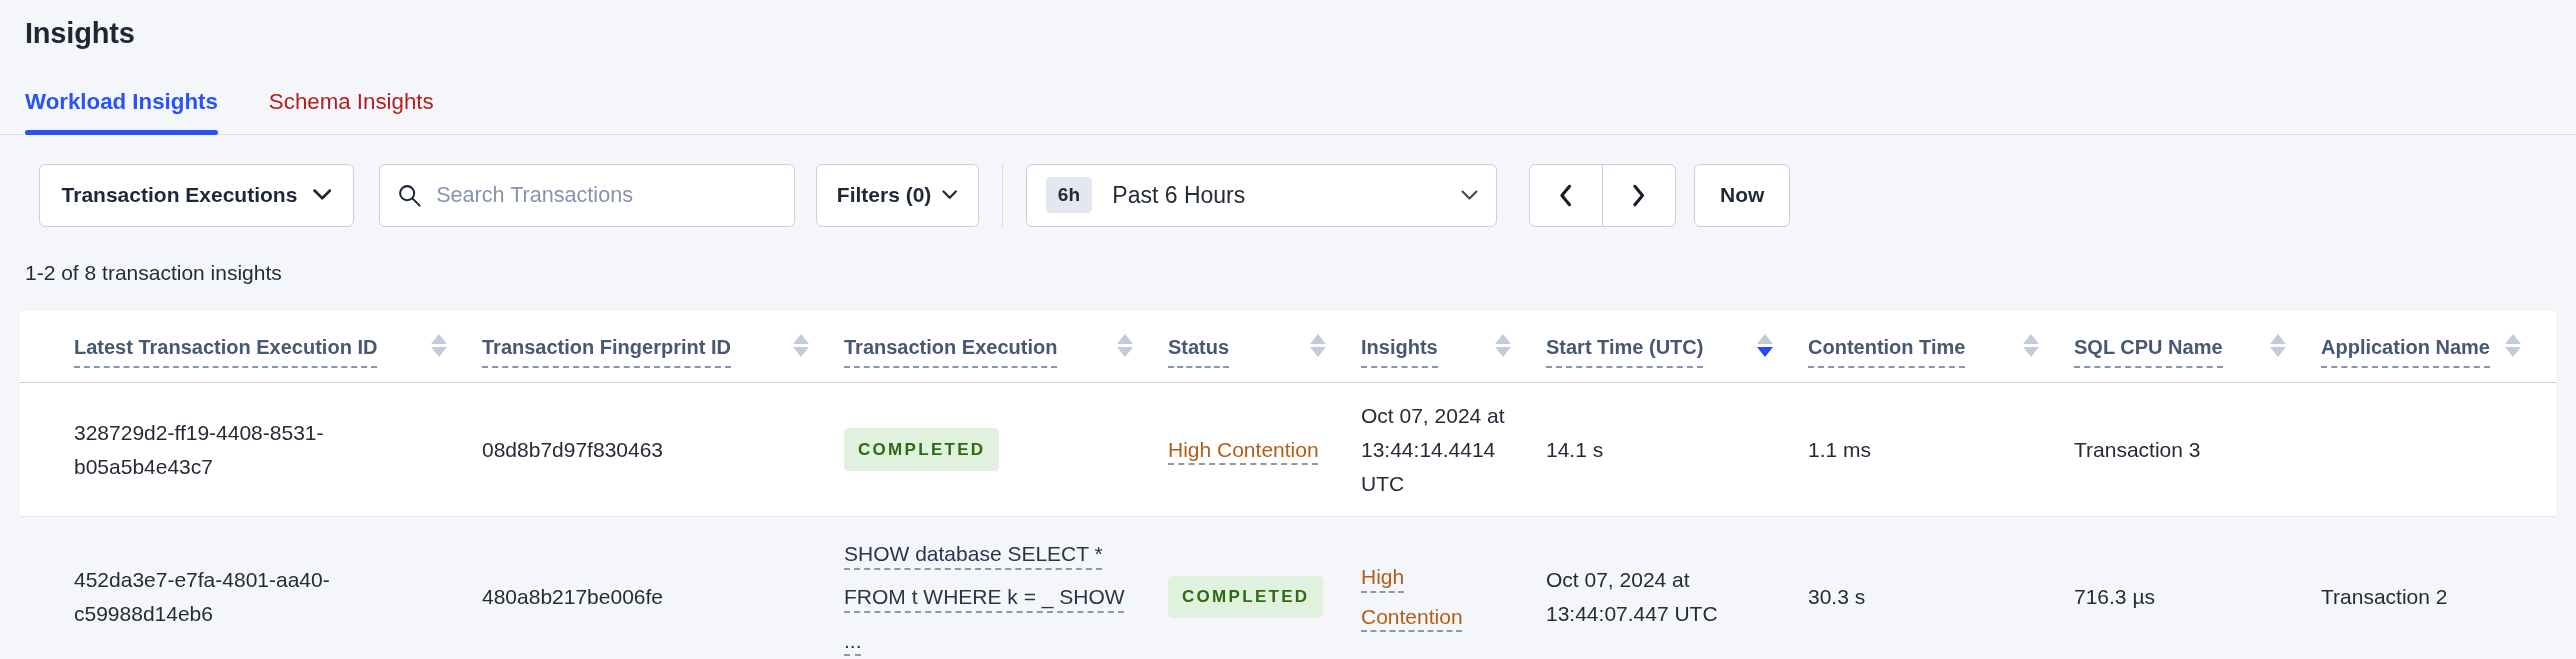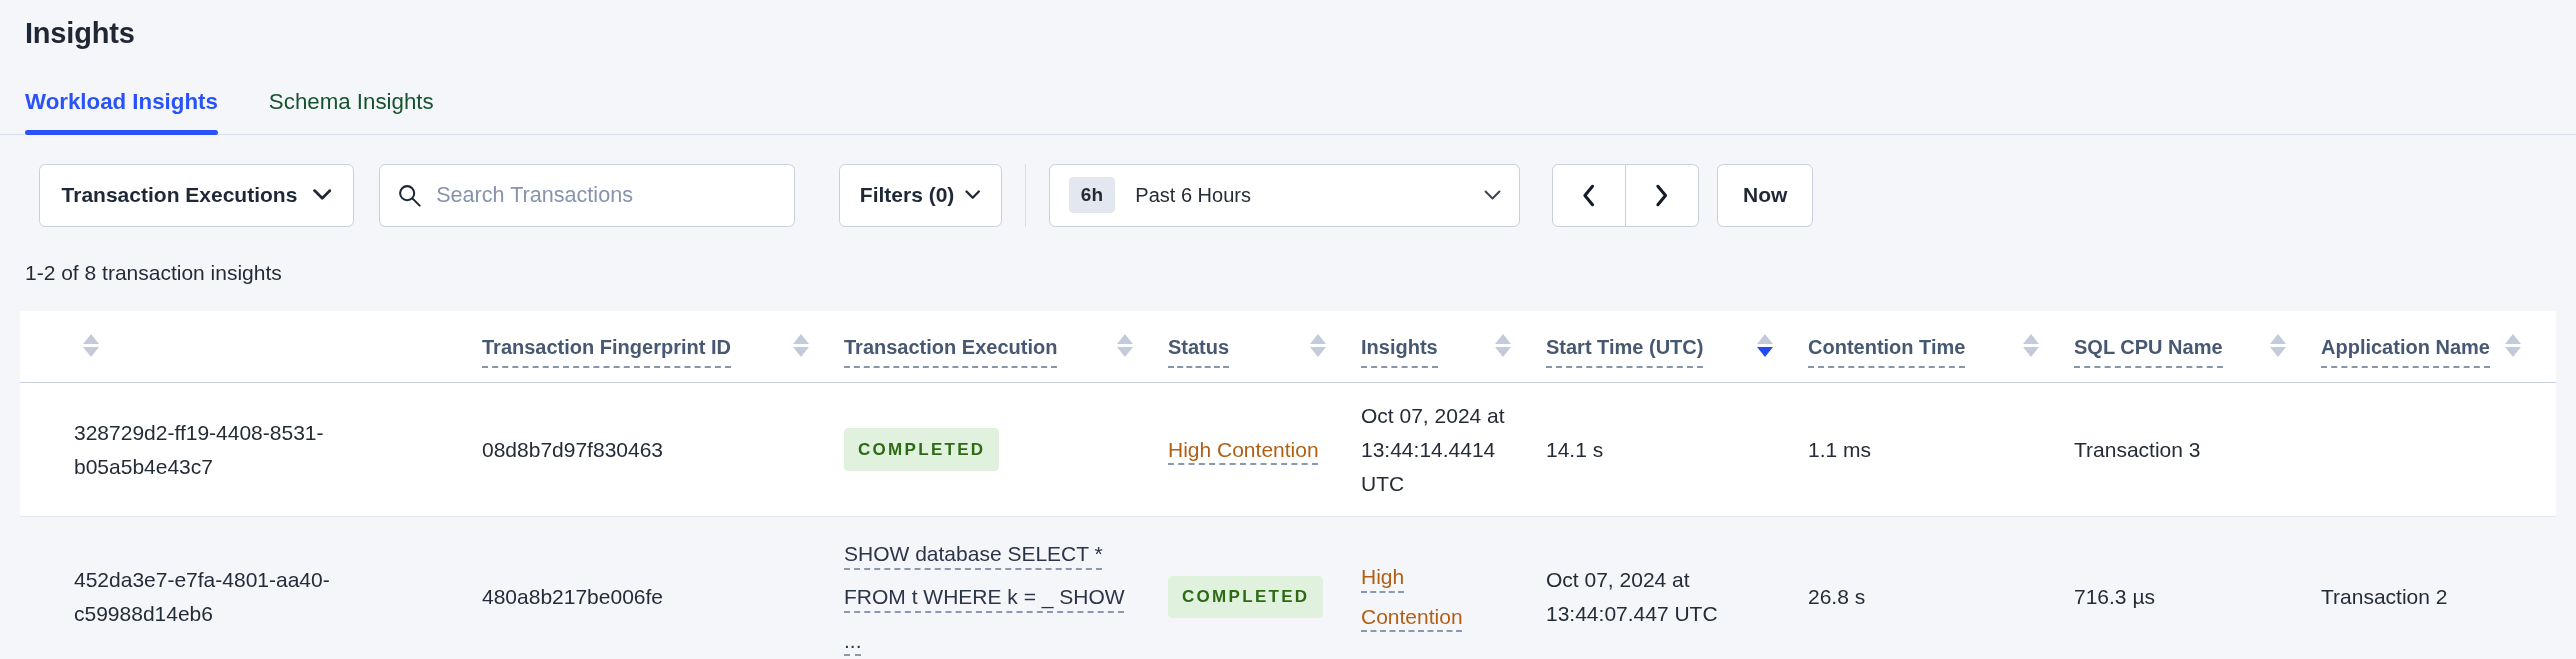--- a/index.html
+++ b/index.html
@@ -6,38 +6,38 @@
   html,body { margin:0; padding:0; }
   body {
     width:2576px; height:659px; overflow:hidden;
     background:#f4f6fa;
     font-family:"Liberation Sans", sans-serif;
     color:#242c38;
   }
   
   .page-title { margin:17px 0 0 25px; font-size:29px; font-weight:700; color:#1e2733; letter-spacing:-0.2px; }
   .tabs { margin-top:39px; padding-left:25px; display:flex; gap:51px; border-bottom:1.5px solid #d9dfe8; }
-  .tab { font-size:22.3px; padding-bottom:18.5px; color:#14532d; position:relative; cursor:pointer; }
+  .tab { font-size:22.3px; padding-bottom:18.5px; color:#b91c1c; position:relative; cursor:pointer; }
   .tab.active { color:var(--accent); font-weight:600; }
   .tab.active::after { content:""; position:absolute; left:0; right:0; bottom:-1.5px; height:5.4px; border-radius:3.1px; background:var(--accent); }
   
   .toolbar { margin:29px 25px 0 23px; display:flex; align-items:center;padding-left:16px; }
   .btn, .search-box, .time-picker, .pager-btn {
     background:#fff; border:1.5px solid #c8cfdd; border-radius:6.2px; height:63px;
   }
   .btn { display:inline-flex; align-items:center; font-size:21px; font-weight:600; color:#1f2836; cursor:pointer; }
   #view-btn { padding:0 21.6px; gap:15.4px; }
   .search-box { margin-left:25px; width:416px; display:flex; align-items:center; padding:0 17px; gap:12.3px; }
   .search-box input { border:none; outline:none; font-size:21.6px; width:100%; color:#1f2836; font-family:"Liberation Sans",sans-serif; background:transparent; }
   .search-box input::placeholder { color:#8694ae; }
-  #filters-btn { margin-left:44px; padding:0 20px; gap:10.8px; }
+  #filters-btn { margin-left:21px; padding:0 20px; gap:10.8px; }
   .v-divider { width:1.5px; height:63px; background:#d9dfe8; margin:0 23px; }
   .time-picker { width:471px; display:flex; align-items:center; padding:0 18.5px; gap:20px; cursor:pointer; }
   .tp-chip { background:#e2e7f0; border-radius:4.6px; padding:7px 12.3px; font-size:19px; font-weight:700; color:#242c38; }
-  .tp-label { font-size:20px; color:#242c38; }
+  .tp-label { font-size:23px; color:#242c38; }
   .tp-caret { margin-left:auto; display:flex; }
   .pager { margin-left:32px; display:flex; }
   .pager-btn { width:74px; display:flex; align-items:center; justify-content:center; cursor:pointer; }
   .pager-btn.prev { border-radius:6.2px 0 0 6.2px; }
   .pager-btn.next { border-radius:0 6.2px 6.2px 0; margin-left:-1.5px; }
   #now-btn { margin-left:18.5px; padding:0 25px; }
   
   .summary { margin:34px 0 0 25px; font-size:21px; color:#242c38; }
   
   .table-card { margin:26px 20px 0 20px; background:#fff; }
@@ -137,20 +137,21 @@
   <div class="btn" id="now-btn">
     <span>Now</span>
   </div>
 </div>
 
 <div class="summary">1-2 of 8 transaction insights</div>
 
 <div class="table-card">
   <div class="thead">
   <div class="th">
+    <span class="th-label">Latest Transaction Execution ID</span>
     <span class="sort-icon">
       <span class="tri up"></span>
           <span class="tri down"></span>
     </span>
   </div>
 
   <div class="th">
     <span class="th-label">Transaction Fingerprint ID</span>
     <span class="sort-icon">
       <span class="tri up"></span>
@@ -236,19 +237,19 @@
     <div class="td statement">
       <span class="stmt-link">SHOW database SELECT * FROM t WHERE k = _ SHOW ...</span>
     </div>
     <div class="td">
       <span class="badge">COMPLETED</span>
     </div>
     <div class="td">
       <span class="insight-link">High Contention</span>
     </div>
     <div class="td"><span>Oct 07, 2024 at 13:44:07.447 UTC</span></div>
-    <div class="td"><span>26.8 s</span></div>
+    <div class="td"><span>30.3 s</span></div>
     <div class="td"><span>716.3 µs</span></div>
     <div class="td"><span>Transaction 2</span></div>
   </div>
 </div>
 </div>
 
 
 </body></html>

